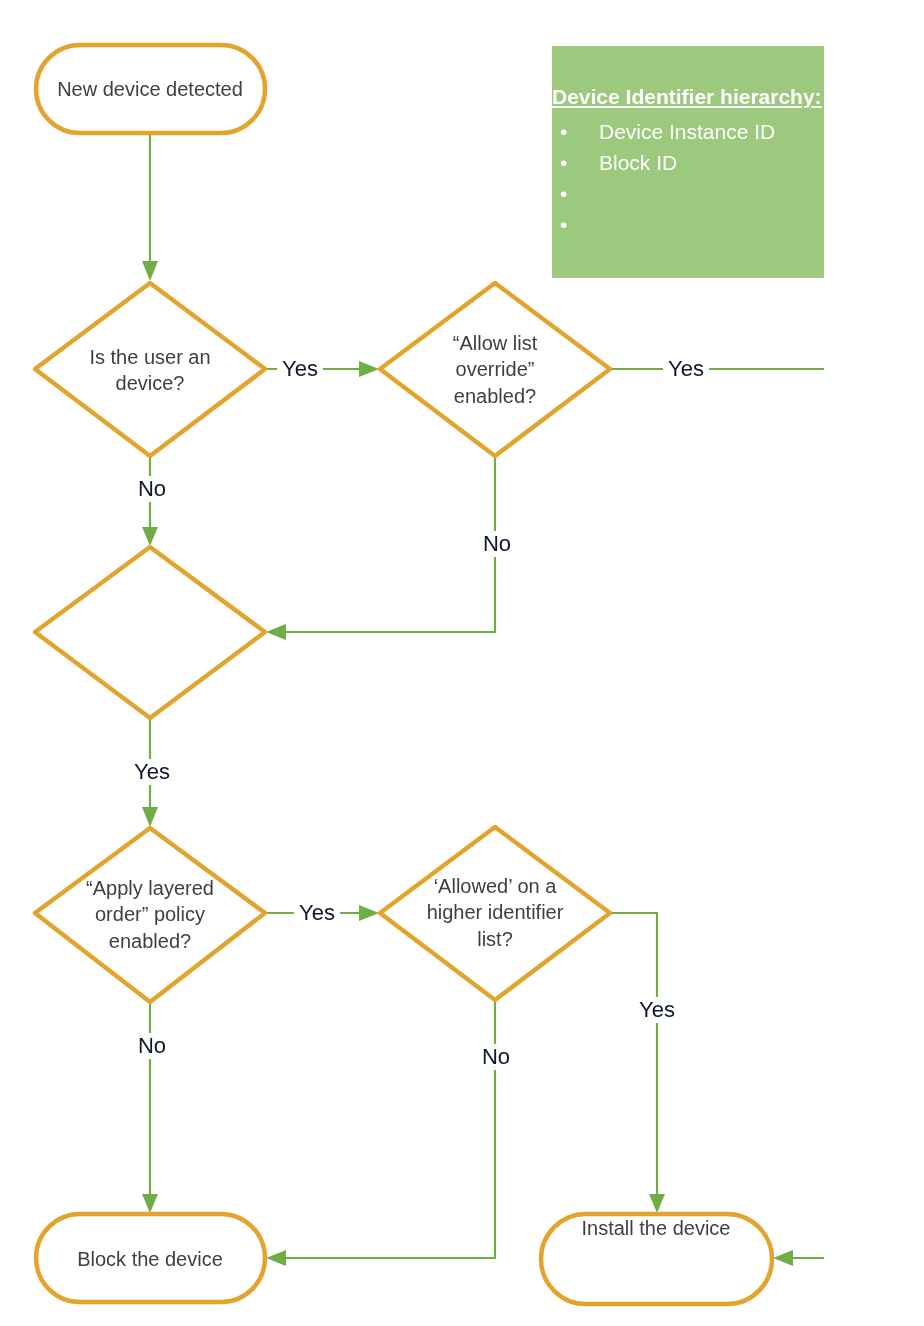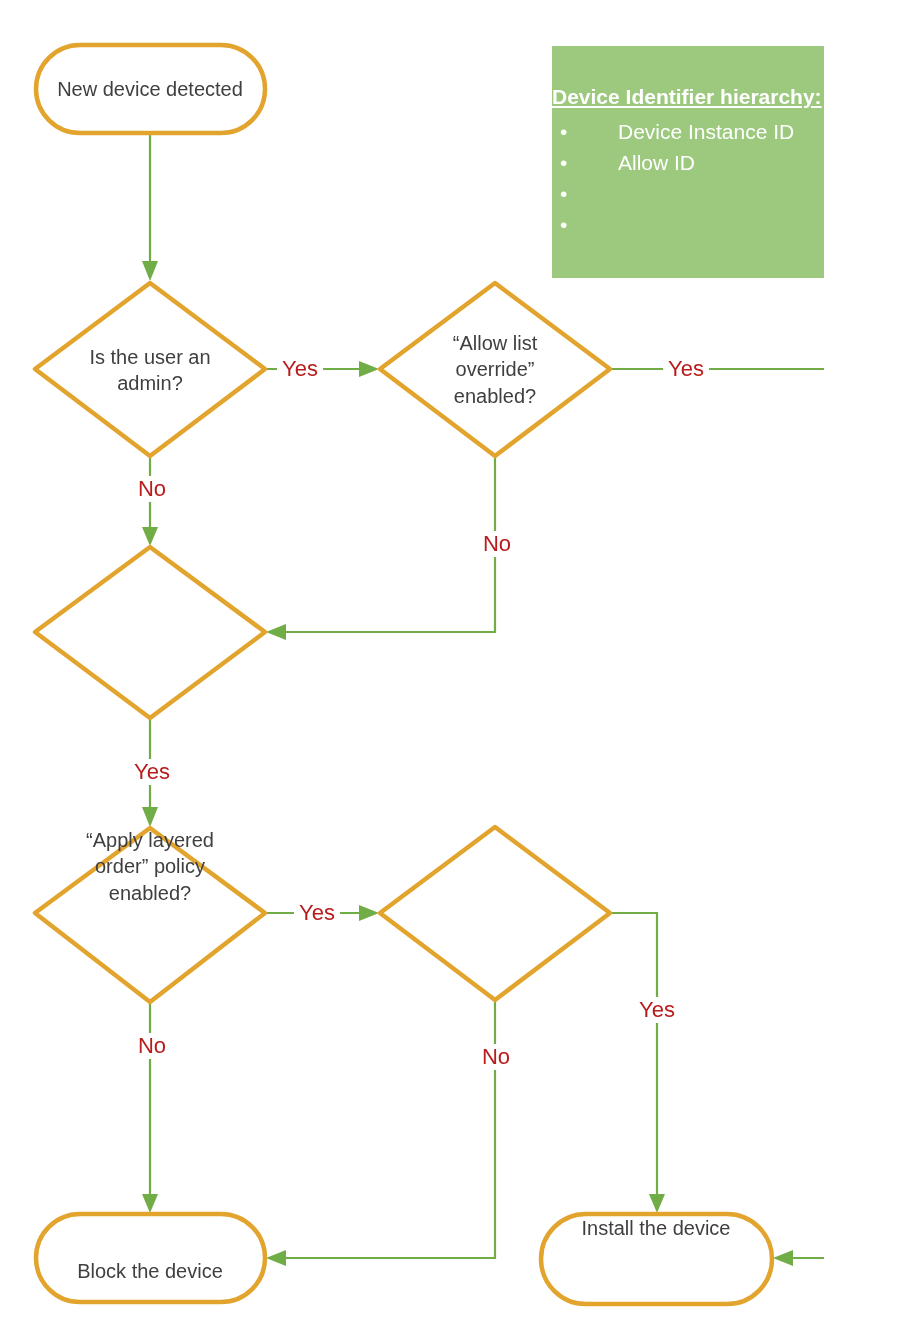--- a/index.html
+++ b/index.html
@@ -8,35 +8,35 @@
     font-family:Liberation Sans, sans-serif;overflow:hidden;
   }
   #wires{position:absolute;left:0;top:0;z-index:1;}
   .node-label{
     position:absolute;z-index:3;transform:translate(-50%,-50%);
     color:#3F3F3F;font-size:20px;line-height:1.32;text-align:center;
     white-space:pre-line;pointer-events:none;
   }
   .edge-label{
     position:absolute;z-index:2;transform:translate(-50%,-50%);
-    color:#b91c1c;font-size:22px;line-height:1.0;background:#ffffff;
+    color:#0f172a;font-size:22px;line-height:1.0;background:#ffffff;
     padding:2px 5px;text-align:center;
   }
   #legend{
     position:absolute;left:552px;top:46px;width:334px;height:232px;
     background:#9CC97E;color:#ffffff;z-index:2;box-sizing:border-box;
     padding:38px 10px 0 0;font-size:21px;
   }
   #legend .legend-title{
     font-weight:bold;text-decoration:underline;margin:0 0 6px 0;line-height:1.25;
   }
   #legend ul{list-style:none;margin:0;padding:0;}
   #legend li{display:flex;align-items:baseline;line-height:31px;}
   #legend li .bullet{width:14px;margin-left:8px;}
-  #legend li .item-text{margin-left:44px;}
+  #legend li .item-text{margin-left:25px;}
 </style>
 </head>
 <body>
 
 <div id="canvas">
 
   <svg id="wires" width="924" height="1326" viewBox="0 0 924 1326">
     <g stroke="#71AD47" stroke-width="2.2" fill="none">
       <path d="M150,133 L150,261"></path>
       <path d="M265,369 L360,369"></path>
@@ -70,28 +70,31 @@
       <polygon points="150,547 265,632 150,718 35,632"></polygon>
       <polygon points="150,828 265,913 150,1002 35,913"></polygon>
       <polygon points="495,827 610,913 495,1000 380,913"></polygon>
       <rect x="36" y="1214" width="229" height="88" rx="44" ry="44"></rect>
       <rect x="541" y="1214" width="231" height="90" rx="45" ry="45"></rect>
     </g>
   </svg>
 
   <div class="node-label" style="left:150px;top:89px;width:220px;">New device detected</div>
   <div class="node-label" style="left:150px;top:370px;width:180px;">Is the user an
-admin?</div>
+device?</div>
   <div class="node-label" style="left:495px;top:370px;width:180px;">“Allow list
 override”
 enabled?</div>
-  <div class="node-label" style="left:150px;top:867px;width:190px;">“Apply layered
+  <div class="node-label" style="left:150px;top:915px;width:190px;">“Apply layered
 order” policy
 enabled?</div>
-  <div class="node-label" style="left:150px;top:1259px;width:210px;margin-top:12px;">Block the device</div>
+  <div class="node-label" style="left:495px;top:913px;width:200px;">‘Allowed’ on a
+higher identifier
+list?</div>
+  <div class="node-label" style="left:150px;top:1259px;width:210px;">Block the device</div>
   <div class="node-label" style="left:656px;top:1228px;width:210px;">Install the device</div>
 
   <div class="edge-label" style="left:300px;top:369px;">Yes</div>
   <div class="edge-label" style="left:686px;top:369px;">Yes</div>
   <div class="edge-label" style="left:152px;top:489px;">No</div>
   <div class="edge-label" style="left:497px;top:544px;">No</div>
   <div class="edge-label" style="left:152px;top:772px;">Yes</div>
   <div class="edge-label" style="left:317px;top:913px;">Yes</div>
   <div class="edge-label" style="left:152px;top:1046px;">No</div>
   <div class="edge-label" style="left:657px;top:1010px;">Yes</div>
@@ -99,21 +102,21 @@
 
   <div id="legend">
     <div class="legend-title">Device Identifier hierarchy:</div>
     <ul>
       <li>
         <span class="bullet">•</span>
         <span class="item-text">Device Instance ID</span>
       </li>
       <li>
         <span class="bullet">•</span>
-        <span class="item-text">Allow ID</span>
+        <span class="item-text">Block ID</span>
       </li>
       <li>
         <span class="bullet">•</span>
       </li>
       <li>
         <span class="bullet">•</span>
       </li>
     </ul>
   </div>
 

